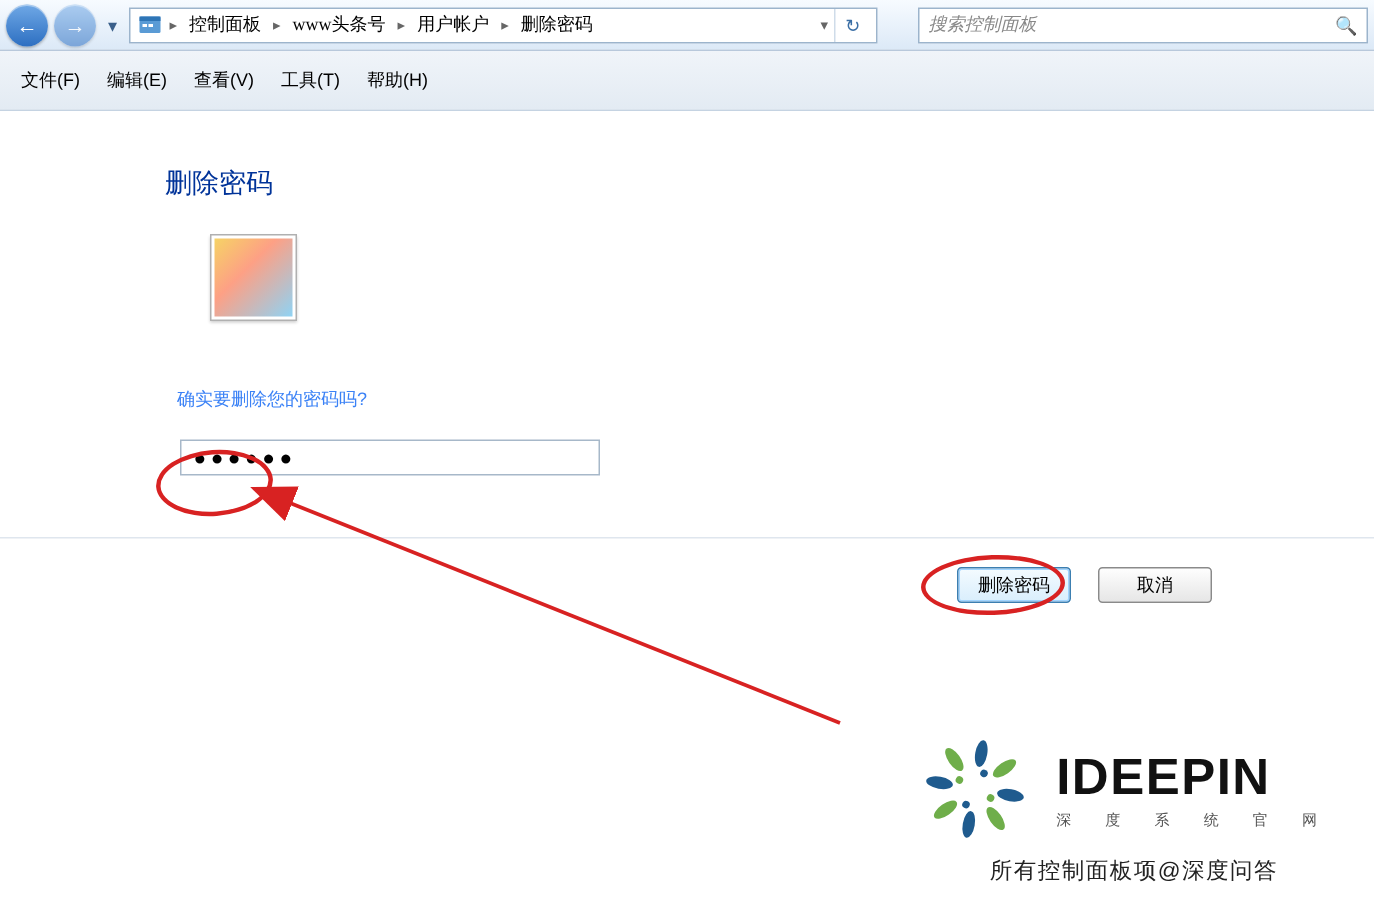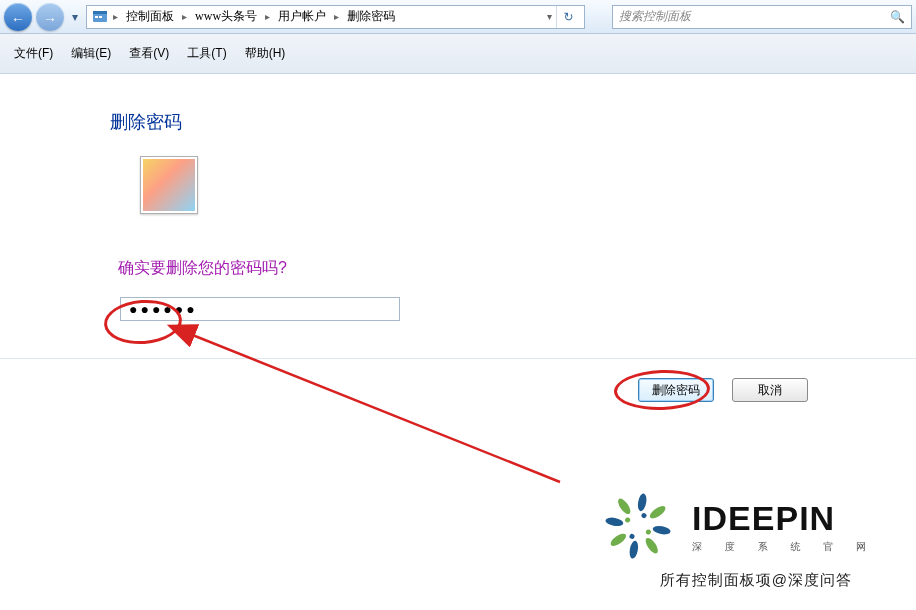--- a/index.html
+++ b/index.html
@@ -25,37 +25,37 @@
 
 .content { position: relative; padding: 36px 0 0 110px; }
 .page-title { color: #003399; font-size: 18px; font-weight: 400; margin-bottom: 22px; }
 
 .user-block { display: flex; align-items: flex-start; gap: 16px; margin-bottom: 44px; margin-left: 30px; }
 .avatar-frame { width: 58px; height: 58px; border: 1px solid #b0b0b0; padding: 2px; background: #fff; box-shadow: 0 1px 2px rgba(0,0,0,.2); }
 .avatar-img { width: 100%; height: 100%; background: linear-gradient(135deg, #f6d365 0%, #fda085 40%, #8fd3f4 100%); }
 .user-txt .uname { font-size: 16px; color: #111; margin-bottom: 4px; }
 .user-txt .urole, .user-txt .ustat { font-size: 12px; color: #333; line-height: 1.6; }
 
-.prompt { font-size: 16px; color: #a21caf; margin-bottom: 18px; margin-left: 8px; }
+.prompt { font-size: 12px; color: #3b82f6; margin-bottom: 18px; margin-left: 8px; }
 
 .pw-field { width: 280px; height: 24px; border: 1px solid #a7b8c9; padding: 2px 8px; font-size: 14px; letter-spacing: 3px; display: flex; align-items: center; margin-left: 10px; background: #fff; }
 
 .sep-line { position: absolute; left: 0; right: 0; top: 358px; border-top: 1px solid #dfe6ee; }
 
 .btn-row { position: absolute; right: 108px; top: 378px; display: flex; gap: 18px; }
 .win-btn { min-width: 76px; height: 24px; padding: 0 12px; background: linear-gradient(#fefefe,#e6e6e6); border: 1px solid #8a8a8a; border-radius: 3px; cursor: pointer; font-size: 12px; display: inline-flex; align-items: center; justify-content: center; }
 .win-btn.primary { border-color: #3c7fb1; box-shadow: 0 0 0 1px #a0d4ff inset; background: linear-gradient(#f4fbff,#d9eefc); }
 
 .circ { position: absolute; border: 3px solid #d82222; border-radius: 50%; pointer-events: none; }
 .circ.c1 { width: 78px; height: 44px; left: 104px; top: 300px; transform: rotate(-4deg); }
 .circ.c2 { width: 96px; height: 40px; left: 614px; top: 370px; transform: rotate(-2deg); }
 
 .arrow-svg { position: absolute; left: 150px; top: 322px; pointer-events: none; }
 
-.logo-wrap { position: absolute; right: 40px; bottom: 44px; display: flex; align-items: center; gap: 14px; }
+.logo-wrap { position: absolute; right: 28px; bottom: 44px; display: flex; align-items: center; gap: 14px; }
 .swirl { width: 80px; height: 80px; position: relative; }
 .logo-txt { font-family: Arial, sans-serif; }
 .logo-txt .big { font-size: 34px; font-weight: 700; letter-spacing: 1px; color: #111; }
 .logo-txt .sub { font-size: 10px; letter-spacing: 10px; color: #555; margin-top: 2px; }
 
 .credit { position: absolute; right: 64px; bottom: 20px; font-size: 15px; color: #222; letter-spacing: 1px; }
 </style>
 </head>
 <body>
 

